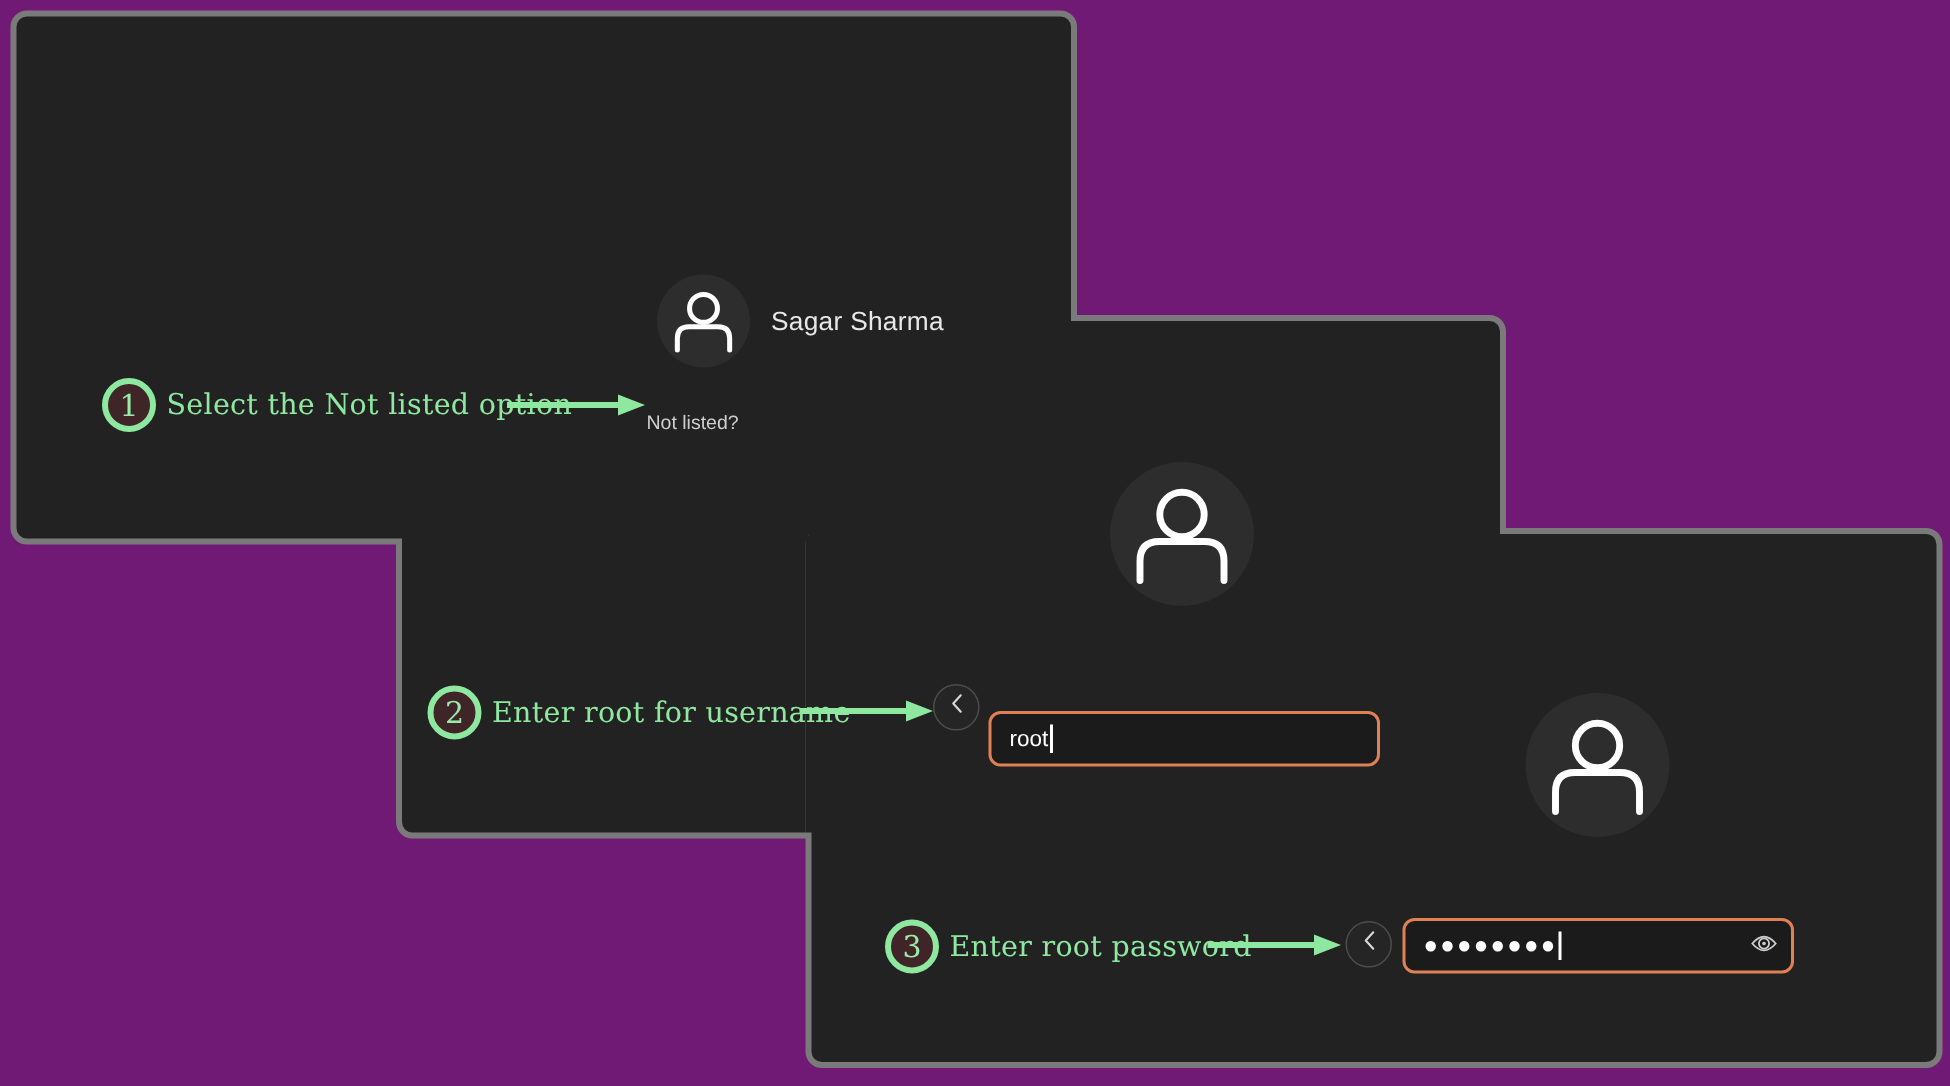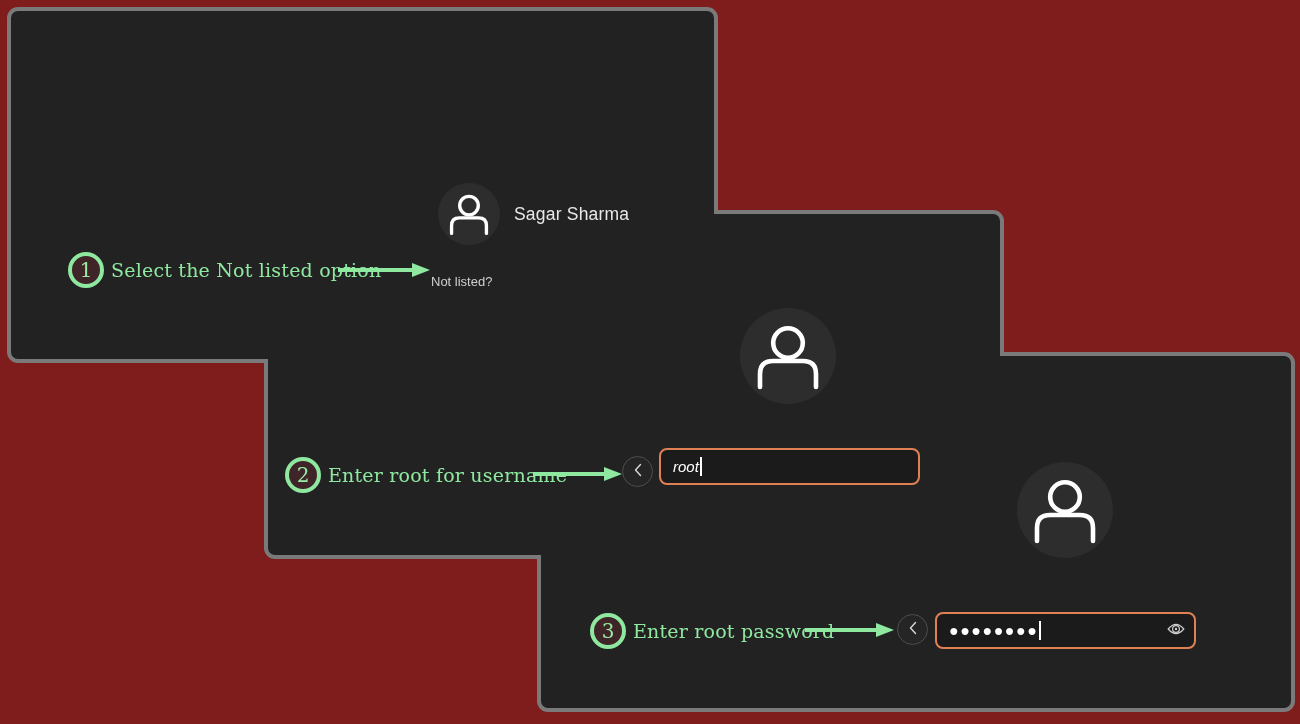--- a/index.html
+++ b/index.html
@@ -1,18 +1,18 @@
 <!DOCTYPE html>
 <html><head>
 <meta charset="utf-8">
 <style>
   html,body{margin:0;padding:0;background:#000;}
   .stage{
     position:relative;width:1300px;height:724px;overflow:hidden;
-    background:#7f1d1d;font-family:"Liberation Sans",sans-serif;
+    background:#701a75;font-family:"Liberation Sans",sans-serif;
   }
   
   .panel{
     position:absolute;background:#222222;border:4px solid #7a7a7a;
     border-radius:11px;box-sizing:border-box;
   }
   #panel1{left:7px;top:7px;width:711px;height:356px;z-index:1;}
   #panel2{left:264px;top:210px;width:740px;height:349px;z-index:2;}
   #panel3{left:537px;top:352px;width:758px;height:360px;z-index:3;}
   
@@ -45,21 +45,21 @@
     border:1.5px solid #4d4d4d;background:#252525;box-sizing:border-box;
     display:flex;align-items:center;justify-content:center;cursor:pointer;
   }
   #back2{left:622px;top:456px;}
   #back3{left:897px;top:614px;}
   .entry{
     position:absolute;width:261px;height:37px;box-sizing:border-box;
     background:#1b1b1b;border:2px solid #e0understand;border:2px solid #e08155;border-radius:8px;
     display:flex;align-items:center;padding:0 12px;color:#ffffff;
   }
-  #entry-username{left:659px;top:448px;font-style:italic;}
+  #entry-username{left:659px;top:474px;}
   #entry-password{left:935px;top:612px;}
   .entry .val{font-size:15px;color:#fff;white-space:pre;}
   .entry .dots{font-size:16px;letter-spacing:1.5px;line-height:37px;}
   .caret{
     display:inline-block;width:2px;height:19px;background:#fff;
     vertical-align:middle;margin-left:1px;
   }
   .eye-btn{
     position:absolute;right:8px;top:50%;transform:translateY(-50%);
     width:20px;height:20px;display:flex;align-items:center;justify-content:center;

